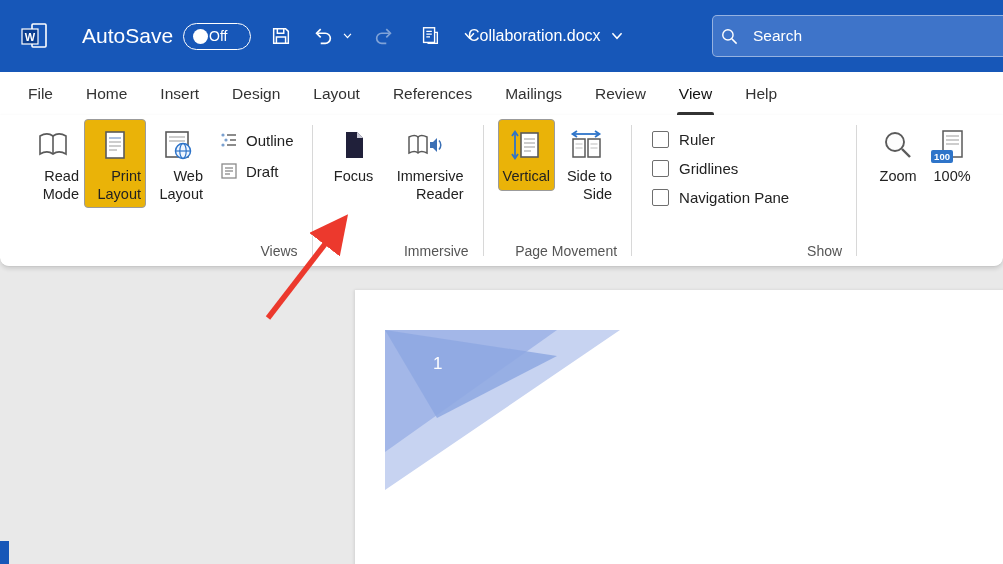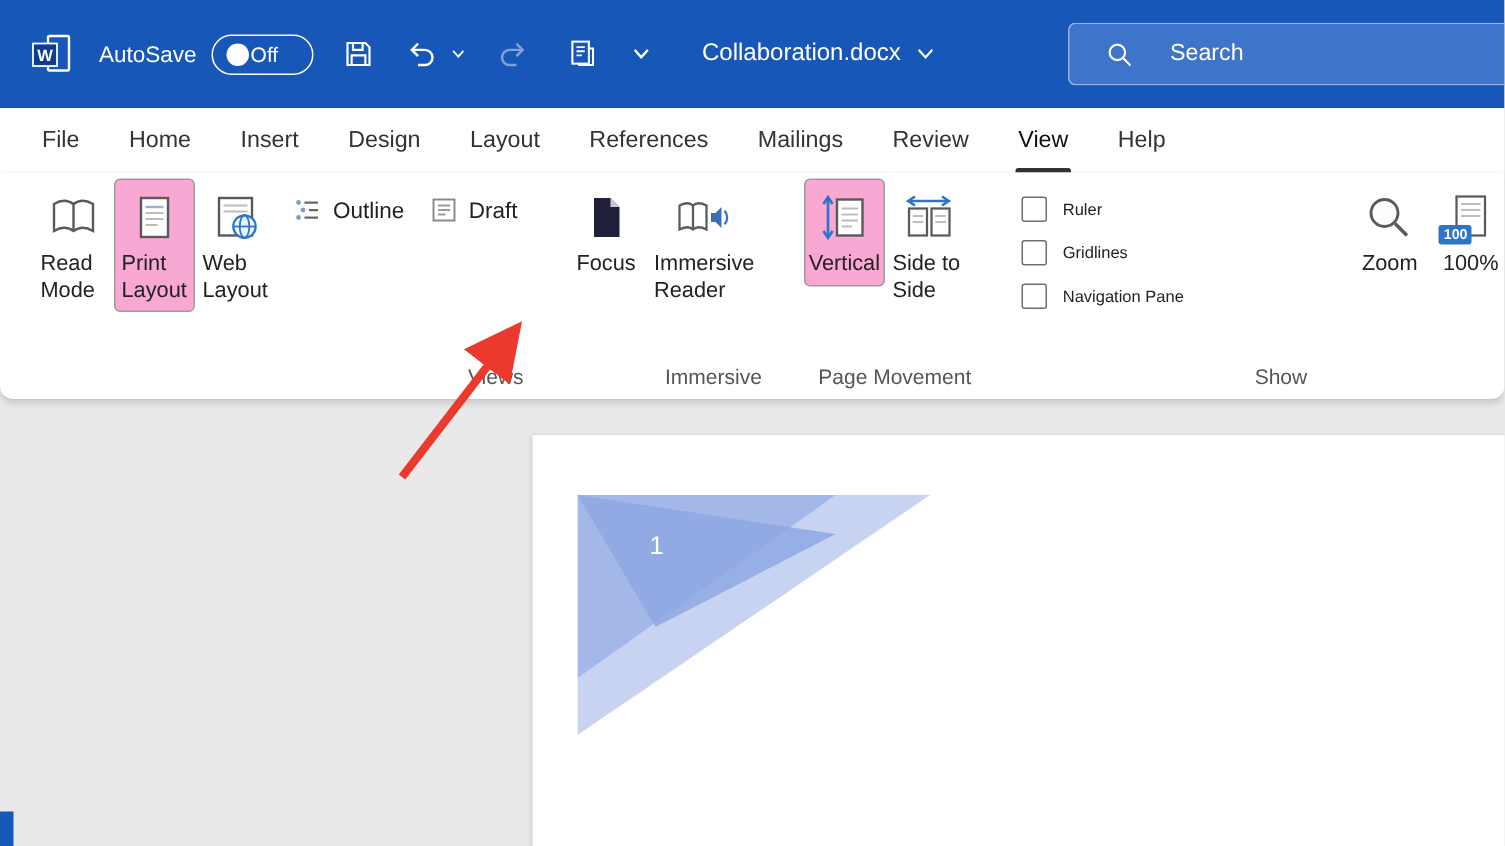--- a/index.html
+++ b/index.html
@@ -2,55 +2,55 @@
 <html><head>
 <meta charset="utf-8">
 <style>
   *{margin:0;padding:0;box-sizing:border-box}
   html,body{width:1003px;height:564px;overflow:hidden}
   body{font-family:"Liberation Sans",sans-serif;background:#e9e9e9;position:relative;color:#222}
 
   
   .titlebar{position:relative;height:72px;background:#1757b8;display:flex;align-items:center;color:#fff}
   .app-icon{margin-left:20px;width:30px;height:30px;display:flex;align-items:center;justify-content:center;cursor:pointer}
-  .autosave-label{margin-left:16px;font-size:15px}
+  .autosave-label{margin-left:32px;font-size:21px}
   .toggle{margin-left:10px;width:68px;height:27px;border:1.5px solid #fff;border-radius:14px;display:flex;align-items:center;padding:0 9px;gap:1px;cursor:pointer}
   .toggle .knob{width:15px;height:15px;border-radius:50%;background:#fff;flex:0 0 auto}
   .toggle .state{font-size:14px}
   .tb-btn{margin-left:14px;width:32px;height:32px;display:flex;align-items:center;justify-content:center;border-radius:4px;cursor:pointer}
   .tb-btn.disabled{opacity:.45;cursor:default}
   .undo-wrap{display:flex;align-items:center;gap:2px}
   .mini-chevron{display:flex;align-items:center;cursor:pointer;padding:2px}
   .doc-title{position:absolute;left:468px;top:0;height:72px;display:flex;align-items:center;gap:10px;font-size:16px;cursor:pointer}
-  .search-box{position:absolute;right:0;top:15px;height:42px;width:291px;background:#3e74c9;border:1px solid rgba(255,255,255,.45);border-right:none;border-radius:5px 0 0 5px;display:flex;align-items:center;gap:24px;padding-left:24px;cursor:text}
+  .search-box{position:absolute;right:0;top:15px;height:42px;width:291px;background:#3e74c9;border:1px solid rgba(255,255,255,.45);border-right:none;border-radius:5px 0 0 5px;display:flex;align-items:center;gap:14px;padding-left:7px;cursor:text}
   .search-box .search-text{font-size:15.5px;color:#fff}
 
   
   .tabrow{height:43px;background:#fff;display:flex;align-items:stretch;padding-left:28px;gap:33px}
   .tab{display:flex;align-items:center;font-size:15.5px;color:#333;cursor:pointer;position:relative}
   .tab.active{font-weight:normal;color:#111}
   .tab.active::after{content:"";position:absolute;left:-2px;right:-2px;bottom:0;height:3px;background:#333;border-radius:2px 2px 0 0}
 
   
   .ribbon{height:152px;background:#fff;border-bottom:1px solid #c9c9c9;border-radius:0 0 9px 9px;box-shadow:0 2px 4px rgba(0,0,0,.12);display:flex;align-items:stretch;padding:4px 0 0 16px;position:relative;z-index:1}
   .group{display:flex;flex-direction:column;padding:0 6px}
   .group-body{display:flex;align-items:flex-start;flex:1}
   .group-label{text-align:right;font-size:14px;color:#555;padding:0 0 7px}
   .gsep{width:1px;background:#d8d8d8;margin:6px 8px 10px}
 
-  .bigbtn{display:flex;flex-direction:column;align-items:center;gap:5px;padding:7px 4px 4px;border:1px solid transparent;border-radius:4px;max-width:62px;min-width:54px;font-size:14.5px;line-height:1.22;text-align:left;color:#222;cursor:pointer}
+  .bigbtn{display:flex;flex-direction:column;align-items:center;gap:5px;padding:7px 4px 4px;border:1px solid transparent;border-radius:4px;max-width:62px;min-width:54px;font-size:14.5px;line-height:1.22;text-align:right;color:#222;cursor:pointer}
   .bigbtn.wide{max-width:88px}
-  .bigbtn.selected{background:#f9a8d4;border-color:#9b9b9b}
+  .bigbtn.selected{background:#eab308;border-color:#9b9b9b}
   .bigbtn .bicon{height:36px;display:flex;align-items:center;justify-content:center;position:relative}
 
-  .smallcol{display:flex;flex-direction:row;gap:9px;margin:10px 0 0 8px}
+  .smallcol{display:flex;flex-direction:column;gap:9px;margin:10px 0 0 8px}
   .smallbtn{display:flex;align-items:center;gap:8px;font-size:15px;color:#222;cursor:pointer;padding:2px 4px;border-radius:3px}
 
   .chkcol{display:flex;flex-direction:column;gap:12px;margin-top:12px;min-width:196px}
-  .chkrow{display:flex;align-items:center;gap:10px;font-size:11px;color:#222;cursor:pointer;padding-left:6px}
+  .chkrow{display:flex;align-items:center;gap:10px;font-size:15px;color:#222;cursor:pointer;padding-left:6px}
   .chk{width:17px;height:17px;border:1.6px solid #6e6e6e;border-radius:2px;background:#fff;flex:0 0 auto}
 
   .badge100{position:absolute;left:-4px;bottom:0;background:#2e74c9;color:#fff;font-size:9.5px;font-weight:bold;padding:1px 3px;border-radius:2px;line-height:1.2}
 
   
   .docarea{position:absolute;left:0;top:268px;width:1003px;height:296px;background:#e9e9e9}
   .page{position:absolute;left:355px;top:22px;width:700px;height:320px;background:#fff;box-shadow:-1px 0 3px rgba(0,0,0,.10)}
   .deco{position:absolute;left:30px;top:40px}
   .pagenum{position:absolute;left:78px;top:64px;color:#fff;font-size:17px}
 

